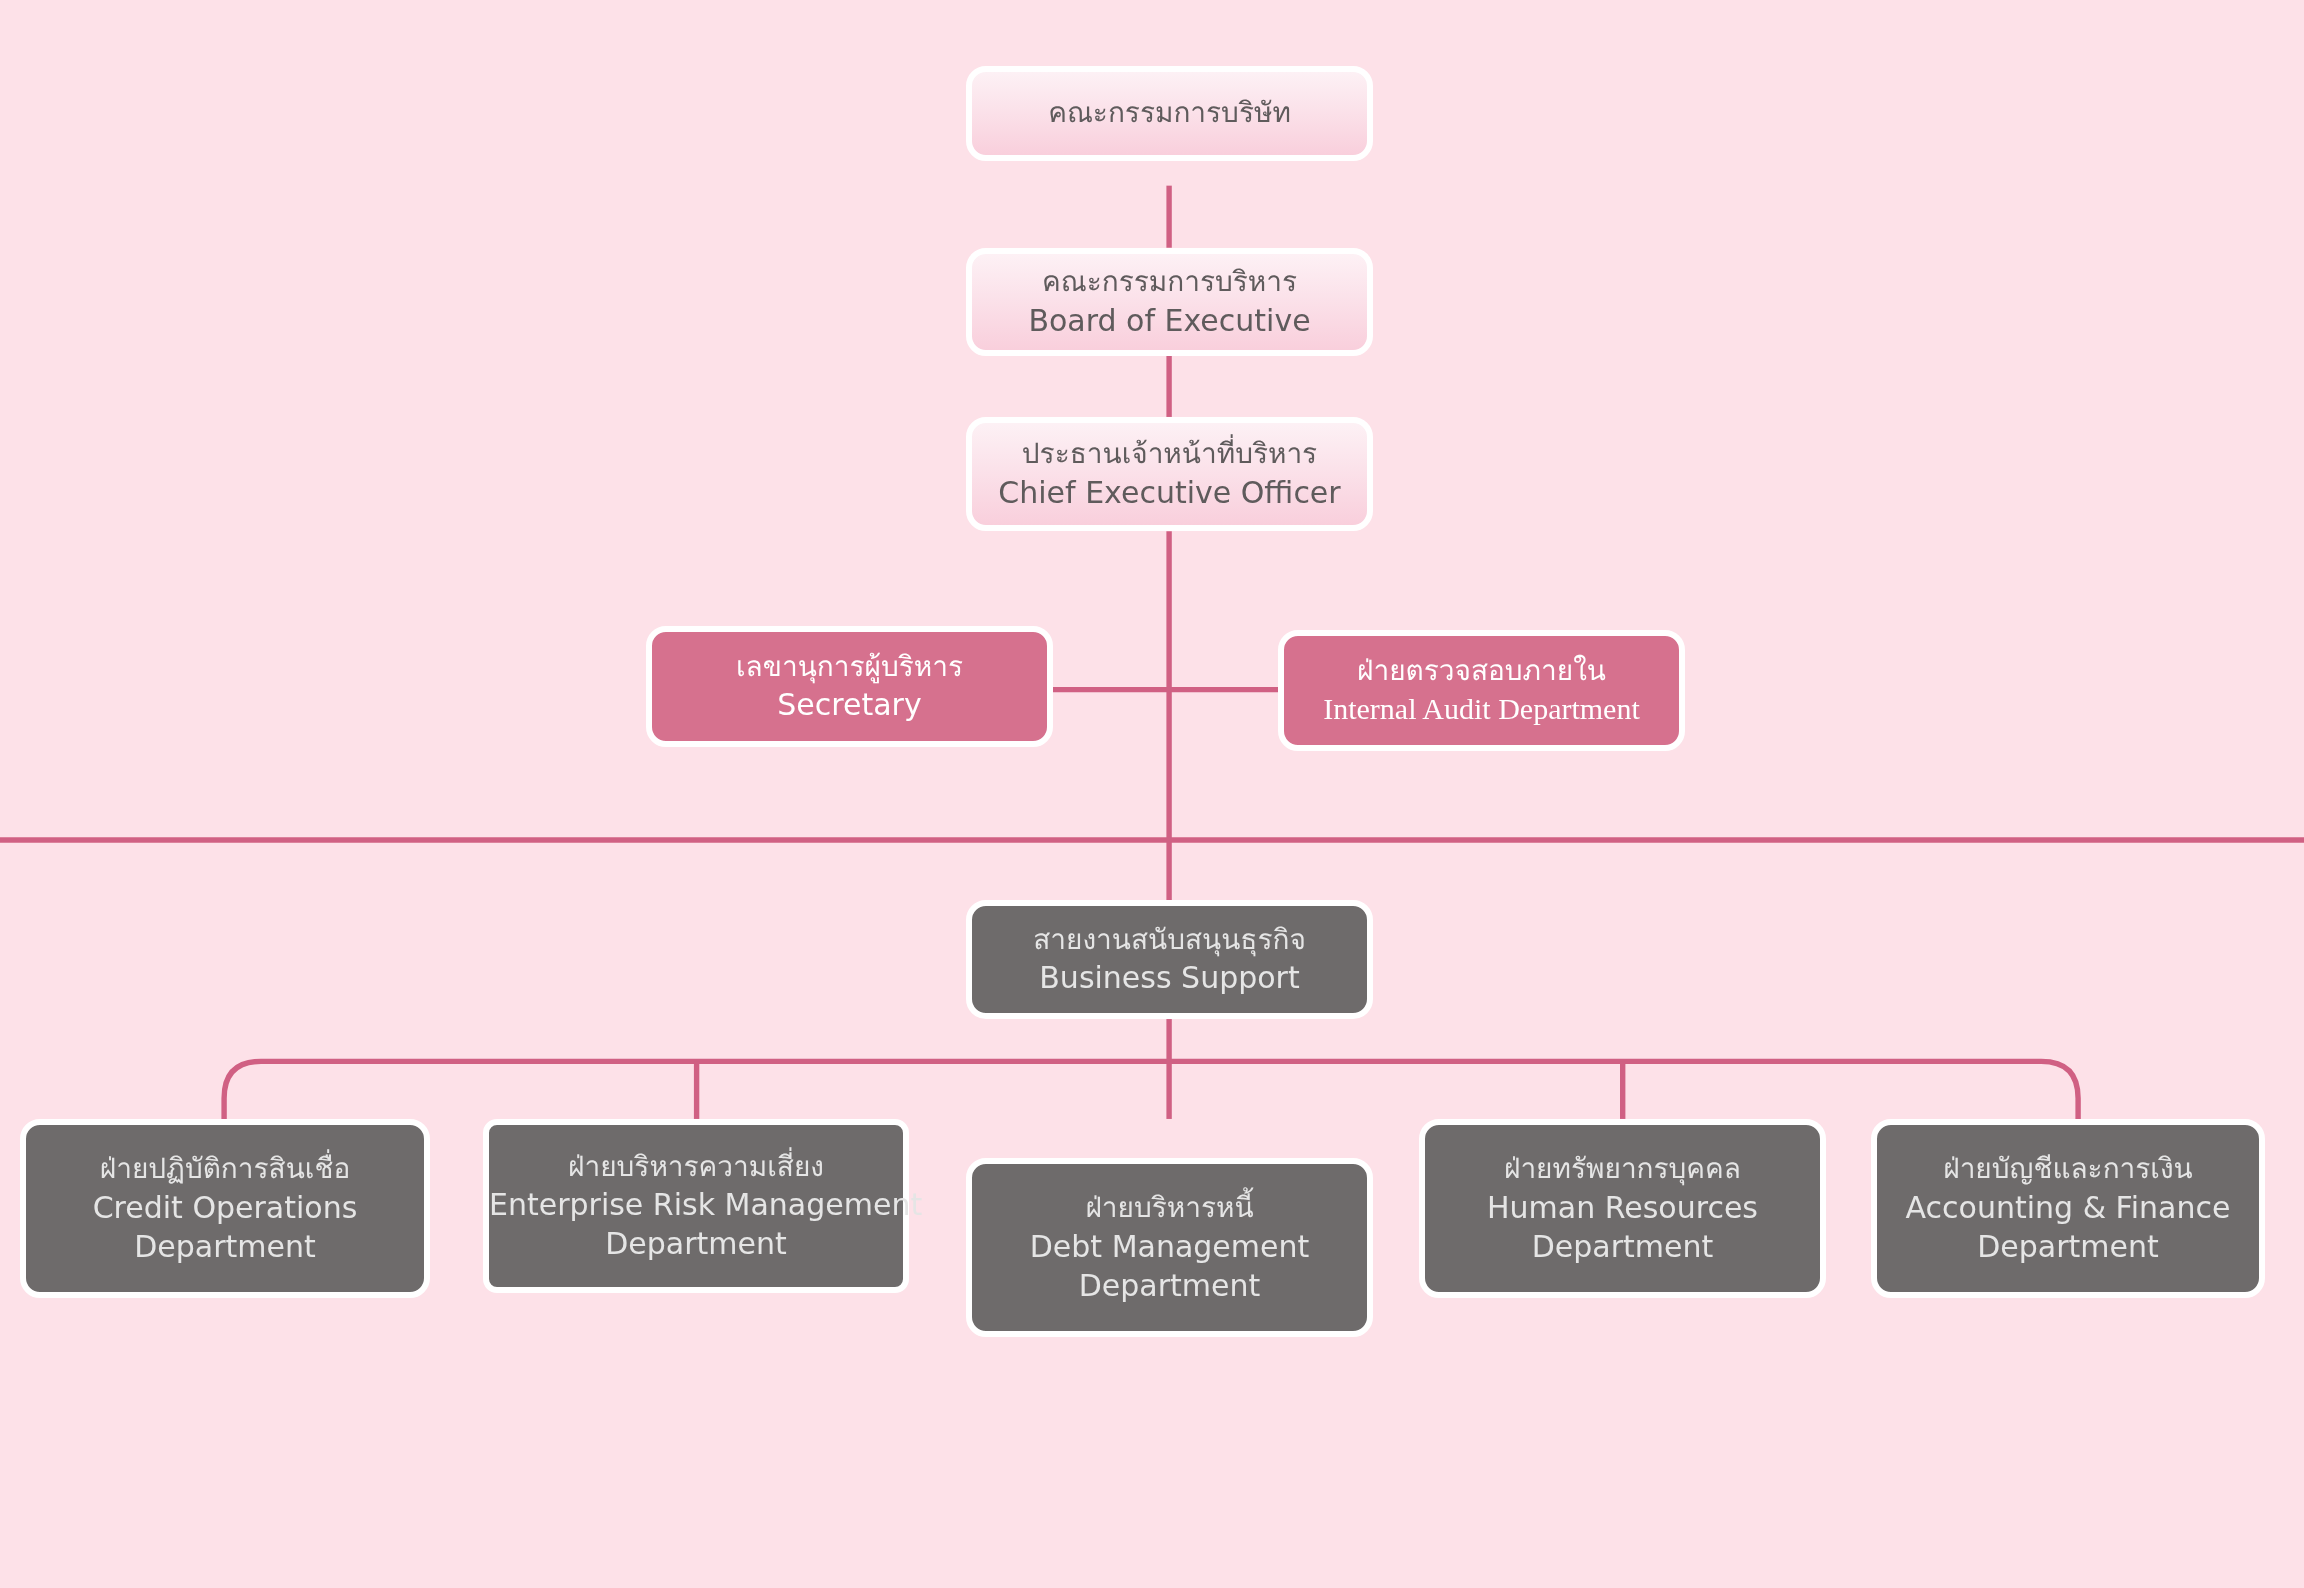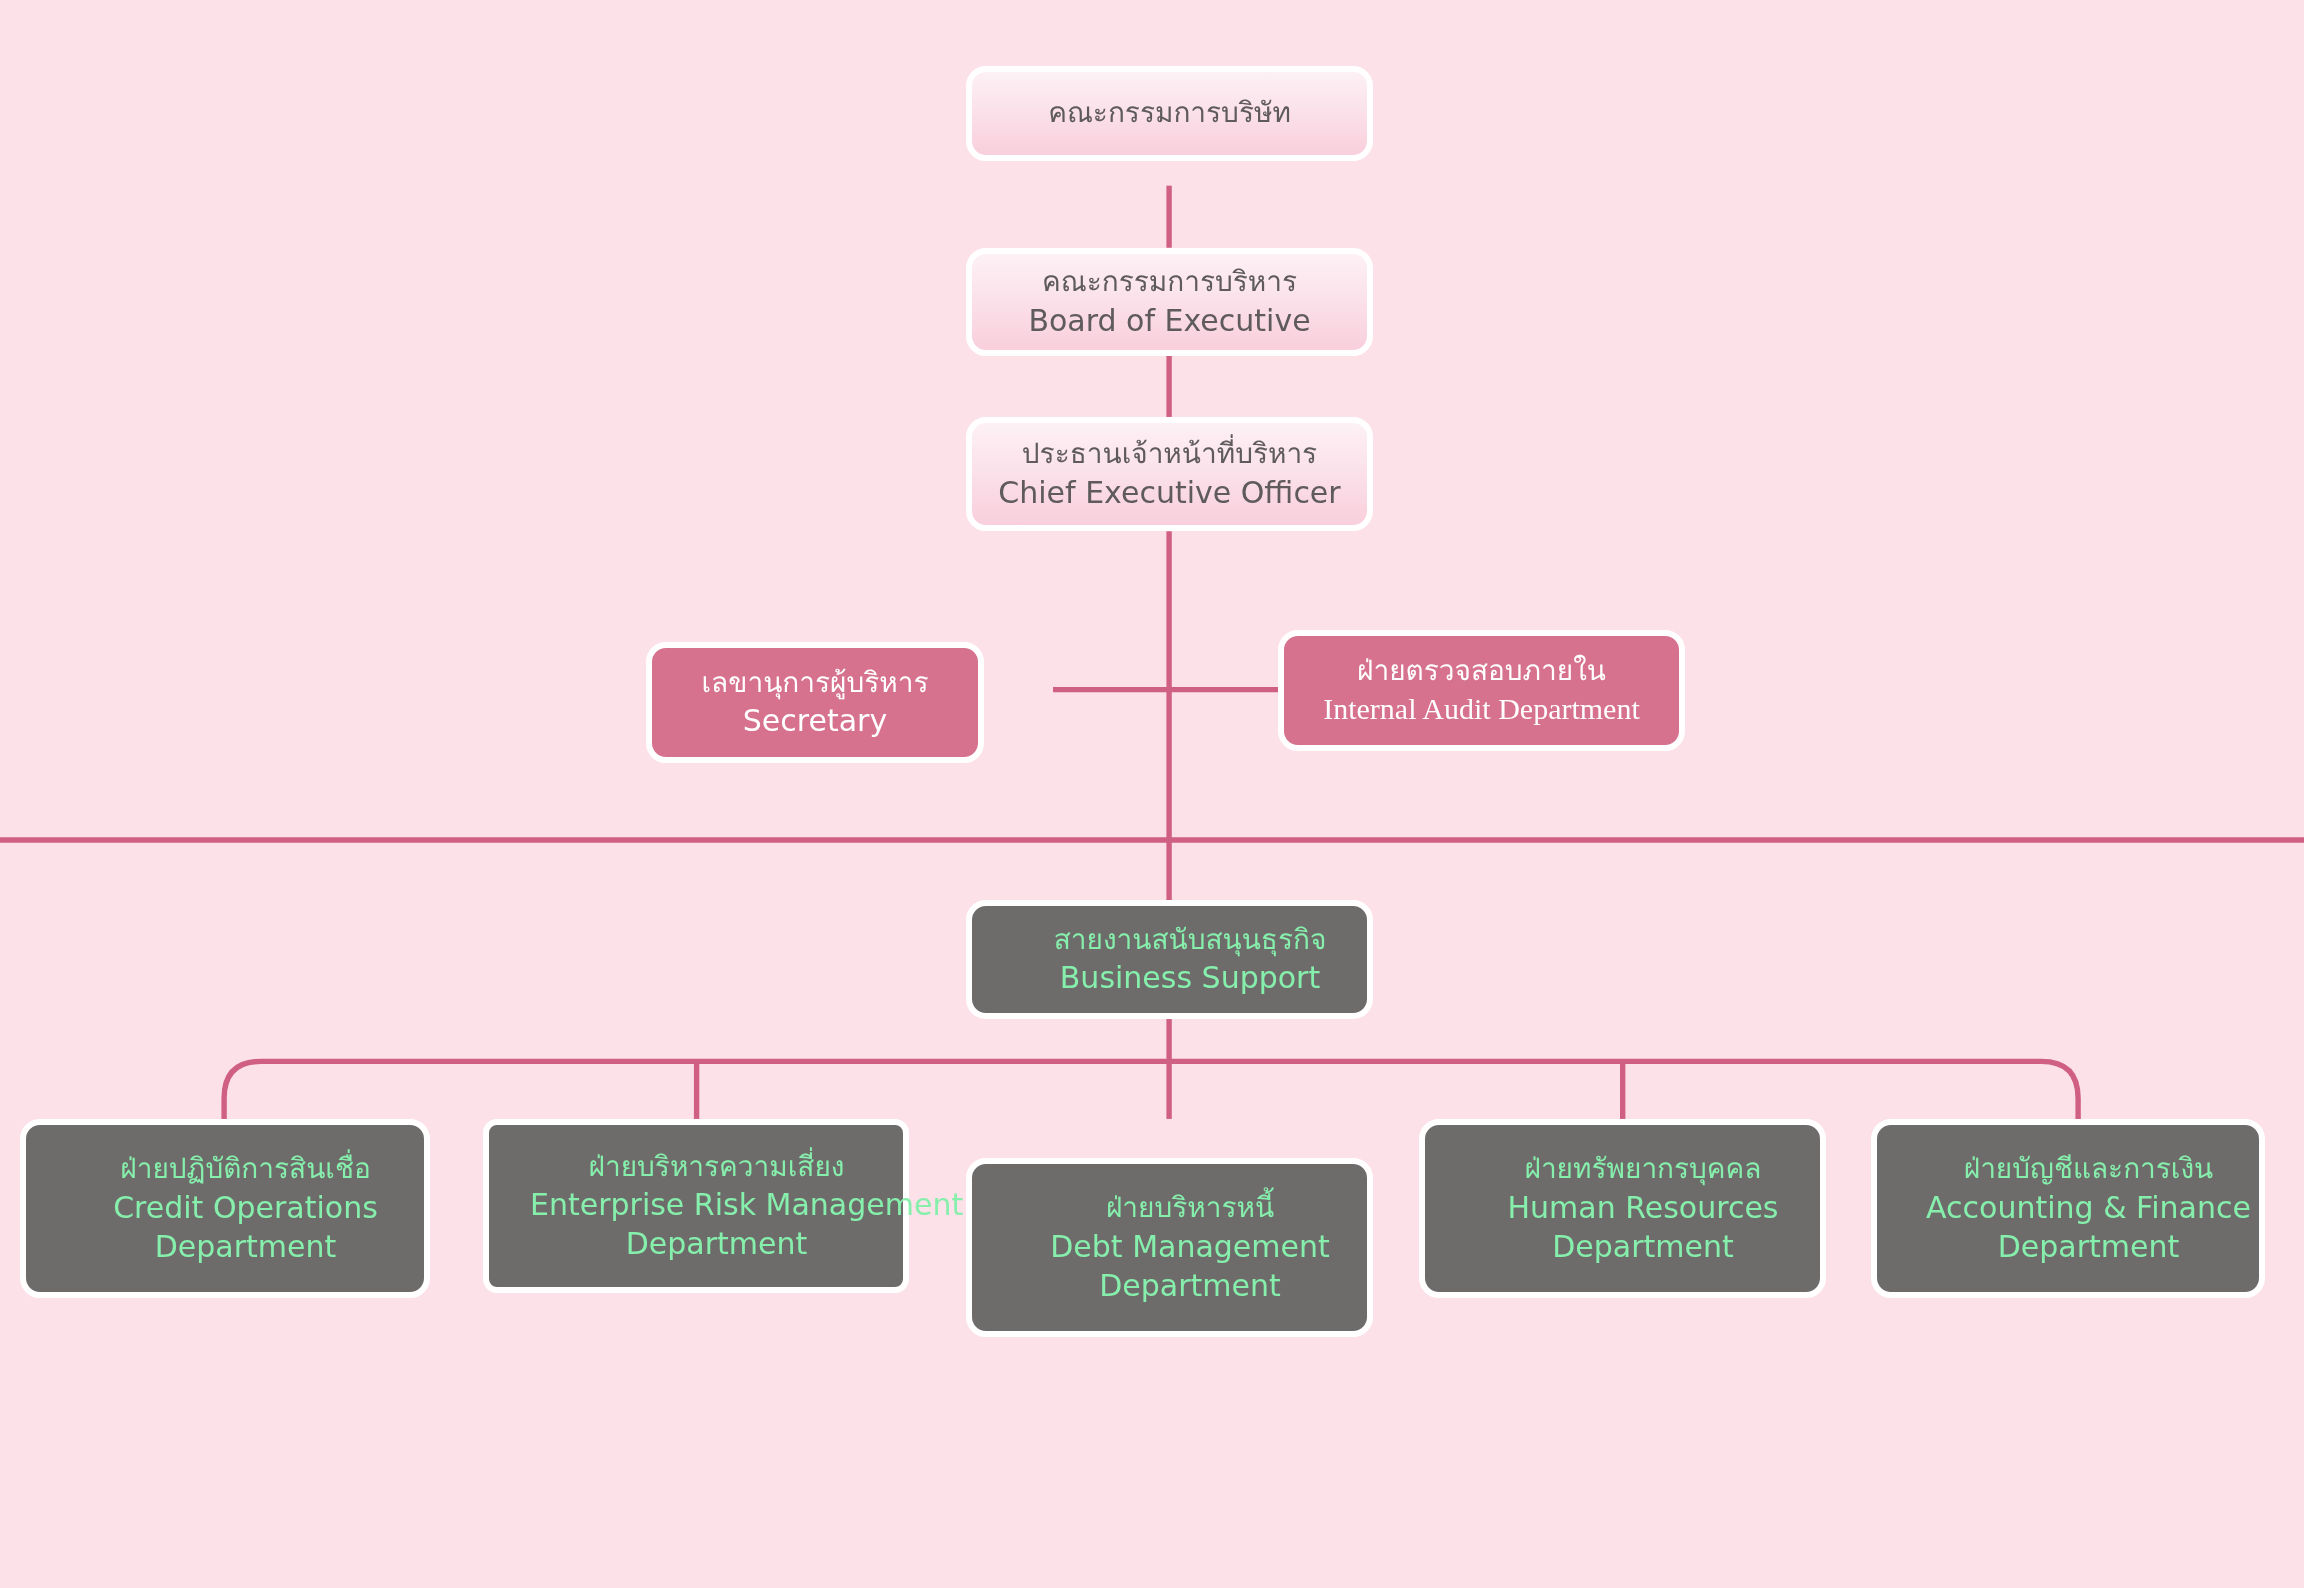--- a/index.html
+++ b/index.html
@@ -63,32 +63,31 @@
   .node.rose {
     background: #d6718e;
     color: #ffffff;
   }
   .node.rose .line-th { font-size: 28px; }
   .node.rose .line-en { font-size: 30px; }
 
   
   .node.grey {
     background: #6e6b6b;
-    color: #86efac;
-    padding-left: 41px;
+    color: #e5e5e5;
   }
   .node.grey .line-th { font-size: 28px; }
   .node.grey .line-en { font-size: 30px; }
   .node.grey .line-en2 { font-size: 30px; display: block; width: 100%; }
 
   
   #node-board-of-director   { left: 966px; top: 66px;   width: 407px; height: 95px; }
   #node-board-of-executive  { left: 966px; top: 248px;  width: 407px; height: 108px; }
   #node-ceo                 { left: 966px; top: 417px;  width: 407px; height: 114px; }
-  #node-secretary           { left: 646px;  top: 642px;  width: 338px; height: 121px; }
+  #node-secretary           { left: 646px;  top: 626px;  width: 407px; height: 121px; }
   #node-internal-audit      { left: 1278px; top: 630px;  width: 407px; height: 121px; font-family: Liberation Serif, serif; }
   #node-business-support    { left: 966px; top: 900px; width: 407px; height: 119px; }
 
   #node-credit-operations   { left: 20px;   top: 1119px; width: 410px; height: 179px; }
   #node-risk-management     { left: 483px;  top: 1119px; width: 426px; height: 174px; border-radius: 14px; }
   #node-debt-management     { left: 966px; top: 1119px; width: 407px; height: 179px; margin-top: 39px; }
   #node-human-resources     { left: 1419px; top: 1119px; width: 407px; height: 179px; align-items: flex-end; }
   #node-accounting-finance  { left: 1871px; top: 1119px; width: 394px; height: 179px; }
 </style>
 </head>

